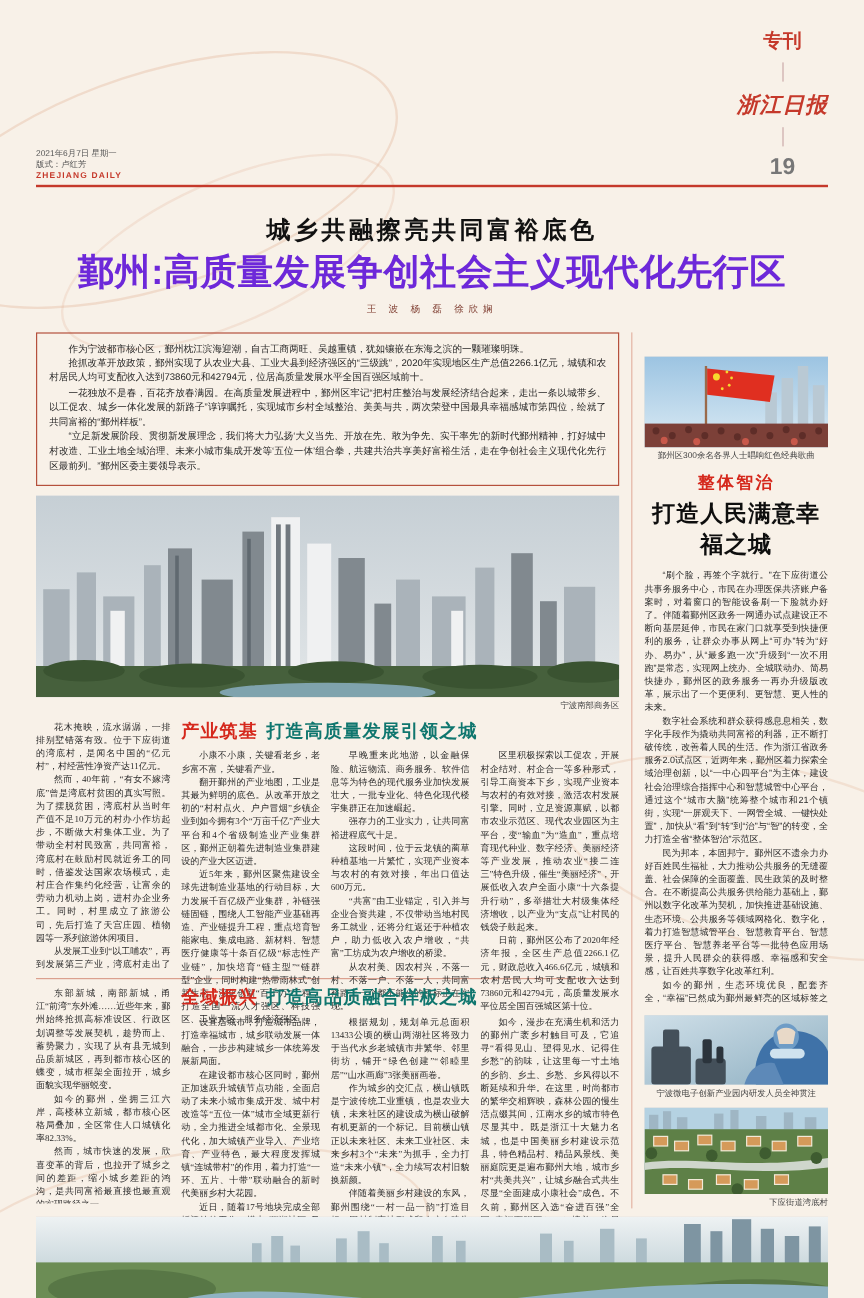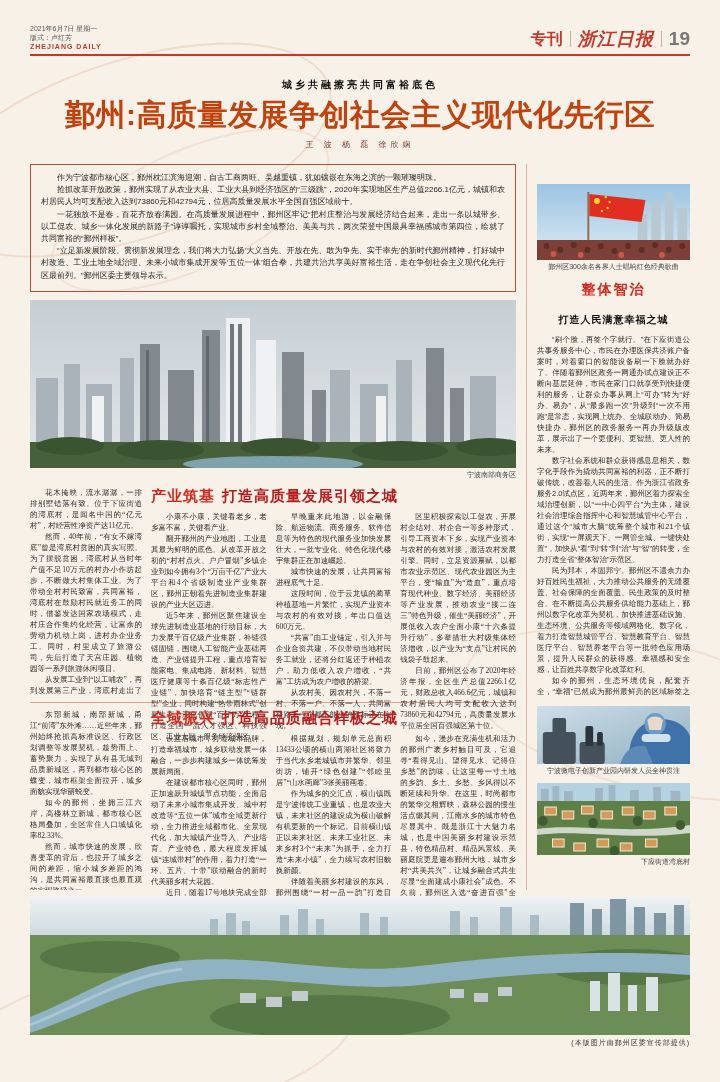--- a/index.html
+++ b/index.html
@@ -16,30 +16,30 @@
   .decor.d2 { width:300px; height:120px; left:40px; top:150px; transform:rotate(-24deg); border-color:rgba(226,178,150,.25);}
   .decor.d3 { width:380px; height:150px; right:-120px; top:640px; transform:rotate(14deg); border-color:rgba(226,178,150,.28);}
   .decor.d4 { width:420px; height:160px; left:-60px; bottom:-40px; transform:rotate(-10deg); border-color:rgba(226,178,150,.30);}
   .page { position:relative; z-index:1; padding:0 30px; }
 
   
   .hdr { display:flex; justify-content:space-between; align-items:flex-end;
          padding-top:24px; border-bottom:2px solid #c5392b; padding-bottom:3px; }
   .hdr-left { font-size:7px; line-height:9px; color:#555; }
   .hdr-left .en { color:#c5392b; font-weight:bold; letter-spacing:1px; }
-  .hdr-right { display:flex; align-items:center; gap:7px; }
+  .hdr-right { display:flex; align-items:center; gap:7px;flex-direction:column; }
   .hdr-right .sp { color:#c5392b; font-weight:bold; font-size:16px; }
   .hdr-right .vd { width:1px; height:16px; background:#caa; }
   .hdr-right .mast { color:#c5392b; font-weight:bold; font-size:18px; font-style:italic;
                      font-family:"DejaVu Serif", serif; letter-spacing:1px; }
   .hdr-right .pgno { color:#777; font-weight:bold; font-size:19px; }
 
   
-  .kicker { text-align:center; font-size:10px; font-weight:bold; letter-spacing:3px; margin-top:22px; color:#111;}
-  .title  { text-align:center; font-size:30px; font-weight:bold; letter-spacing:.5px; margin-top:6px; color:#c2410c; line-height:34px;}
+  .kicker { text-align:center; font-size:20px; font-weight:bold; letter-spacing:3px; margin-top:22px; color:#111;}
+  .title  { text-align:center; font-size:30px; font-weight:bold; letter-spacing:.5px; margin-top:6px; color:#6d28d9; line-height:34px;}
   .byline { text-align:center; font-size:8px; color:#7d3b2e; letter-spacing:4px; margin-top:7px; }
 
   
   .content { display:flex; margin-top:14px; gap:10px; }
   .main-col { width:486px; flex:none; }
   .vrule { width:1px; background:#e3b4a3; flex:none; }
   .side-col { flex:1; min-width:0; }
 
   .intro { border:1px solid #b5503c; padding:7px 10px; height:128px; overflow:hidden;
            font-size:8px; line-height:12.2px; text-align:justify; color:#262626; }
@@ -51,33 +51,33 @@
   .cap { font-size:7px; color:#444; margin-top:2px; }
   .cap.r { text-align:right; }
   .cap.c { text-align:center; }
 
   .story { display:flex; gap:9px; margin-top:7px; }
   .story .col { font-size:7.5px; line-height:11px; text-align:justify; color:#2b2b2b; overflow:hidden; }
   .colfirst { width:112px; flex:none; }
   .story-main { flex:1; min-width:0; }
   .sec-h { display:flex; align-items:baseline; gap:7px; margin-bottom:5px; }
   .sec-h .tag { color:#d5281c; font-weight:bold; font-size:15px; letter-spacing:1px;}
-  .sec-h .stitle { color:#b91c1c; font-weight:bold; font-size:15px; letter-spacing:1px;}
+  .sec-h .stitle { color:#0f766e; font-weight:bold; font-size:15px; letter-spacing:1px;}
   .cols { display:flex; gap:9px; }
   .cols .col { flex:1; }
   .story.s1 { height:208px; }
   .story.s2 { height:188px; }
   .sec-divider { border-top:1px solid #dba08e; margin-top:7px; padding-top:0; }
   .story .para { margin:0;font-family:Liberation Serif, serif; }
 
   
   .ph-flag { height:76px; margin-top:20px; }
   .side-sec-h { text-align:center; margin-top:9px; }
   .side-sec-h .tag { color:#d5281c; font-weight:bold; font-size:14px; letter-spacing:2px; display:block;}
-  .side-sec-h .stitle { color:#0e0e0e; font-weight:bold; font-size:10px; letter-spacing:1px; display:block; margin-top:14px;}
+  .side-sec-h .stitle { color:#0e0e0e; font-weight:bold; font-size:19px; letter-spacing:1px; display:block; margin-top:3px;}
   .side-body { margin-top:7px; height:366px; overflow:hidden;
                font-size:7.5px; line-height:11px; text-align:justify; color:#2b2b2b;}
   .ph-lab { height:58px; margin-top:6px; }
   .ph-village { height:72px; margin-top:7px; }
 
   
   .ph-bottom { height:138px; margin-top:7px; }
   .credit { text-align:right; font-size:7px; color:#333; margin-top:3px; letter-spacing:1px;}
 </style>
 </head>
@@ -185,21 +185,21 @@
             <span class="stitle">打造高质量发展引领之城</span>
           </div>
           <div class="cols">
             <div class="col">
                 <p class="para">小康不小康，关键看老乡，老乡富不富，关键看产业。</p>
                 <p class="para">翻开鄞州的产业地图，工业是其最为鲜明的底色。从改革开放之初的“村村点火、户户冒烟”乡镇企业到如今拥有3个“万亩千亿”产业大平台和4个省级制造业产业集群区，鄞州正朝着先进制造业集群建设的产业大区迈进。</p>
                 <p class="para">近5年来，鄞州区聚焦建设全球先进制造业基地的行动目标，大力发展千百亿级产业集群，补链强链固链，围绕人工智能产业基础再造、产业链提升工程，重点培育智能家电、集成电路、新材料、智慧医疗健康等十条百亿级“标志性产业链”，加快培育“链主型”“链群型”企业，同时构建“热带雨林式”创新生态，深化创新“百千万”工程，打造全国一流人才强区、科技强区、工业大区、服务经济强区。</p>
               </div>
             <div class="col">
                 <p class="para">早晚重来此地游，以金融保险、航运物流、商务服务、软件信息等为特色的现代服务业加快发展壮大，一批专业化、特色化现代楼宇集群正在加速崛起。</p>
-                <p class="para">城市快速的发展，让共同富裕进程底气十足。</p>
+                <p class="para">强存力的工业实力，让共同富裕进程底气十足。</p>
                 <p class="para">这段时间，位于云龙镇的蔺草种植基地一片繁忙，实现产业资本与农村的有效对接，年出口值达600万元。</p>
                 <p class="para">“共富”由工业锚定，引入并与企业合资共建，不仅带动当地村民务工就业，还将分红返还于种植农户，助力低收入农户增收，“共富”工坊成为农户增收的桥梁。</p>
                 <p class="para">从农村美、因农村兴，不落一村、不落一户、不落一人，共同富裕路上一个都不能少的目标正在实现。</p>
               </div>
             <div class="col">
                 <p class="para">区里积极探索以工促农，开展村企结对、村企合一等多种形式，引导工商资本下乡，实现产业资本与农村的有效对接，激活农村发展引擎。同时，立足资源禀赋，以都市农业示范区、现代农业园区为主平台，变“输血”为“造血”，重点培育现代种业、数字经济、美丽经济等产业发展，推动农业“接二连三”特色升级，催生“美丽经济”，开展低收入农户全面小康“十六条提升行动”，多举措壮大村级集体经济增收，以产业为“支点”让村民的钱袋子鼓起来。</p>
                 <p class="para">日前，鄞州区公布了2020年经济年报，全区生产总值2266.1亿元，财政总收入466.6亿元，城镇和农村居民人均可支配收入达到73860元和42794元，高质量发展水平位居全国百强城区第十位。</p>
               </div>
           </div>
         </div>

